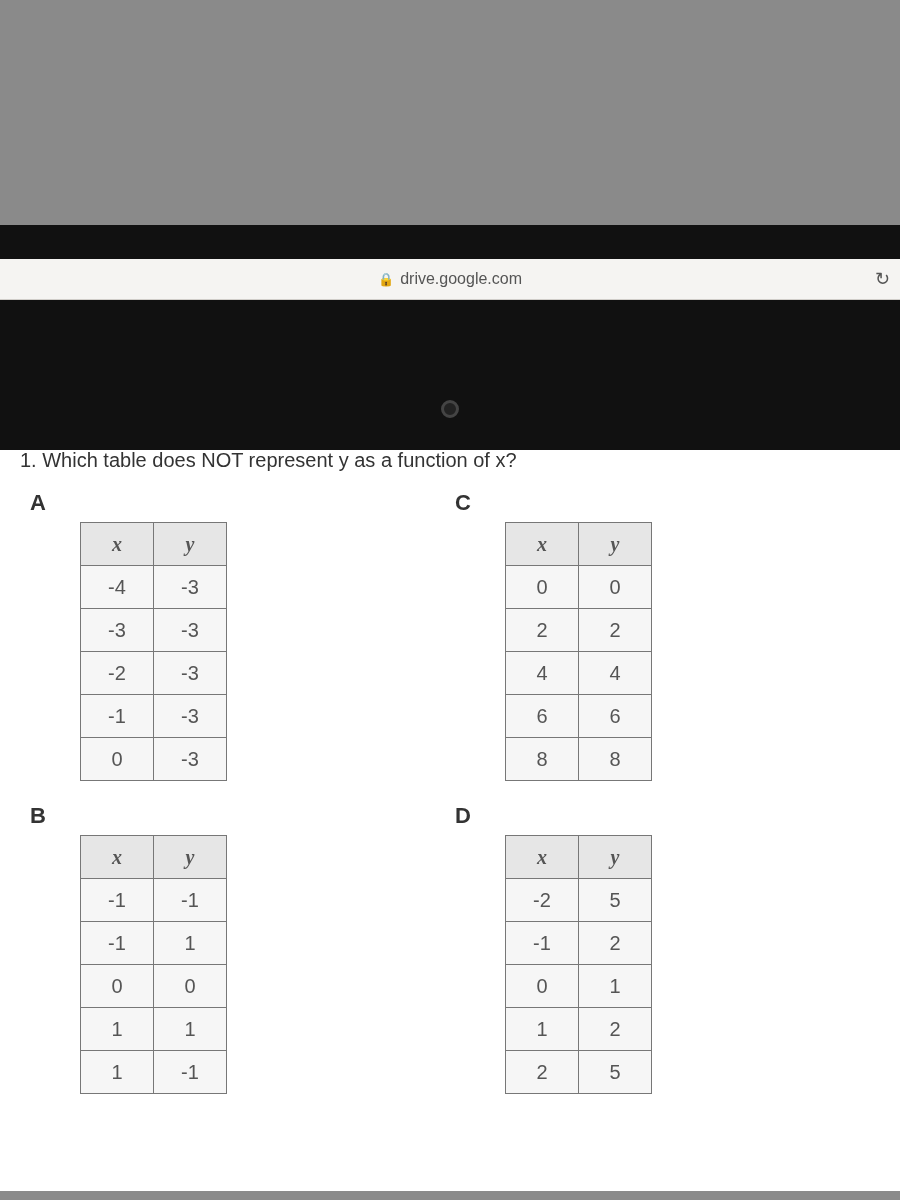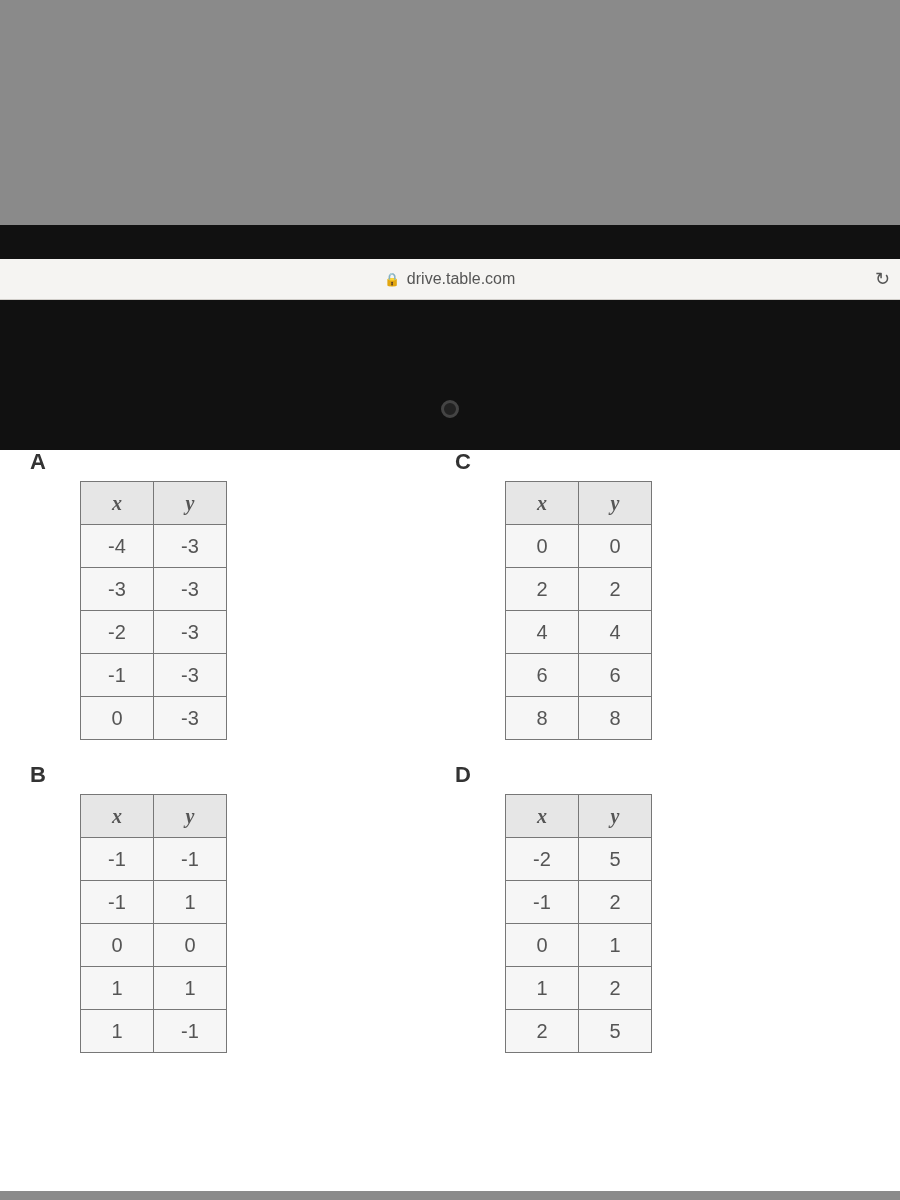--- a/index.html
+++ b/index.html
@@ -32,32 +32,33 @@
   <div class="black-top"></div>
   <div class="camera"></div>
 
   <div class="menu-bar">
     <div class="menu-item">ow</div>
     <div class="menu-item">Help</div>
   </div>
 
   <div class="url-bar">
     <span class="lock">🔒</span>
-    <span>drive.table.com</span>
+    <span>drive.google.com</span>
     <span class="reload">↻</span>
   </div>
 
   <div class="tab-strip">
     <div class="tab">f 10-12 to 10-16 Weekly...</div>
     <div class="tab">Inbox (28) - ellenmosley73@g...</div>
     <div class="tab active">identifying functions.pdf - Goo...</div>
   </div>
 
   <div class="page">
     <div class="title">IDENTIFYING FUNCTIONS</div>
+    <div class="question">1.  Which table does NOT represent y as a function of x?</div>
 
     <div class="grid">
       <div class="block">
         <div class="label">A</div>
         <table>
           <tbody>
               <tr>
                 <th>x</th>
                 <th>y</th>
               </tr>

